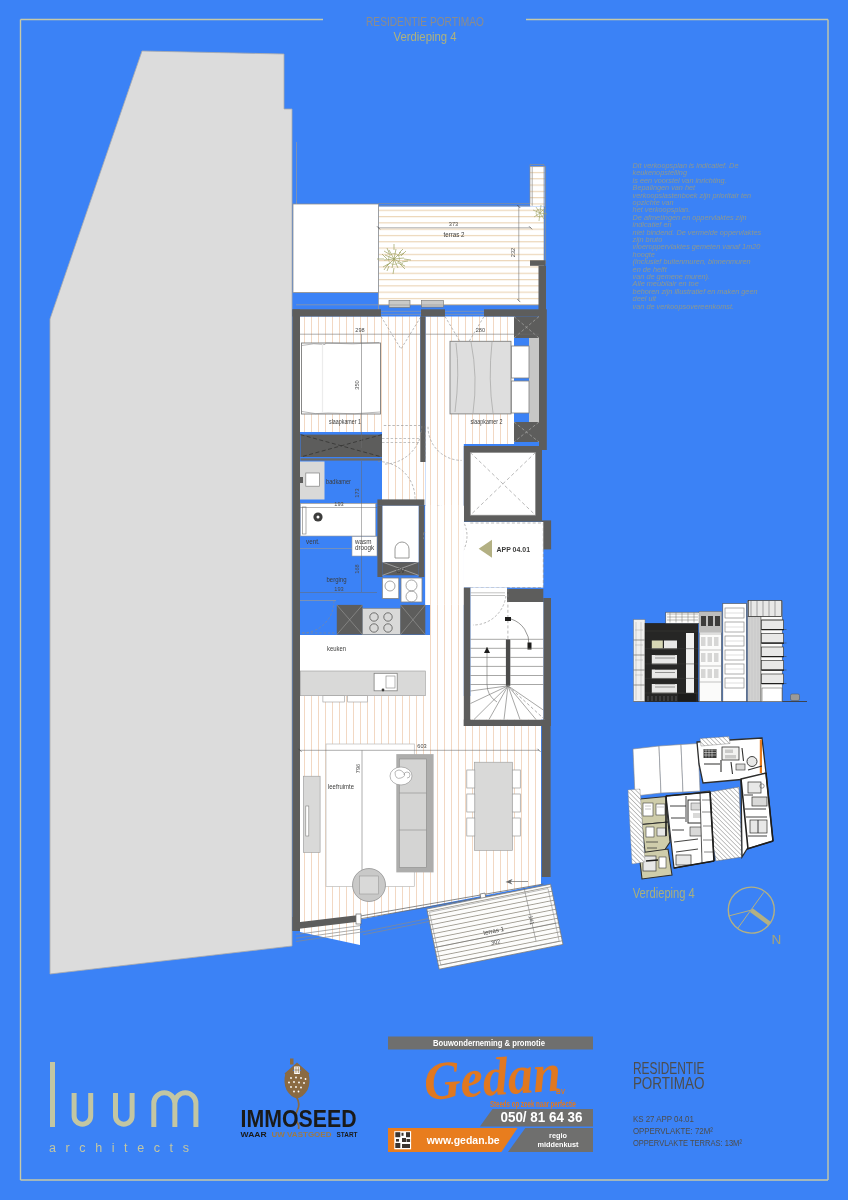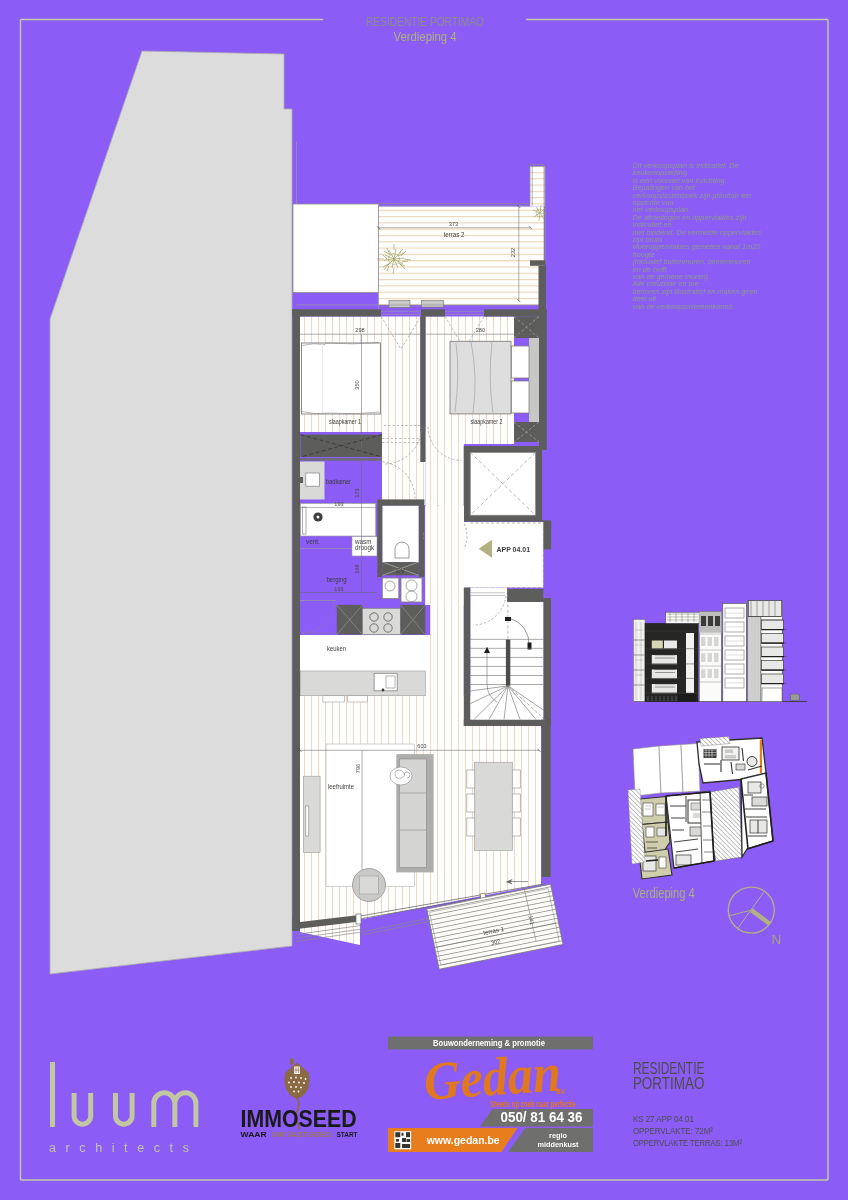--- a/index.html
+++ b/index.html
@@ -1,16 +1,16 @@
 <!DOCTYPE html>
 <html><head>
 <meta charset="utf-8">
 <style>
 html,body{margin:0;padding:0;background:#fff;}
-.page{position:relative;width:848px;height:1200px;background:#8b5cf6;overflow:hidden;font-family:"Liberation Sans",sans-serif;}
+.page{position:relative;width:848px;height:1200px;background:#3b82f6;overflow:hidden;font-family:"Liberation Sans",sans-serif;}
 svg{position:absolute;left:0;top:0;}
 .pl{font-family:"Liberation Sans",sans-serif;fill:#3c3c3b;font-size:6.3px;}
 .dm{font-family:"Liberation Sans",sans-serif;fill:#4a4a49;font-size:5.6px;}
 </style>
 </head>
 <body>
 <div class="page">
 <svg width="848" height="1200" viewBox="0 0 848 1200">
 <defs>
 <pattern id="fs" width="7" height="10" patternUnits="userSpaceOnUse">

